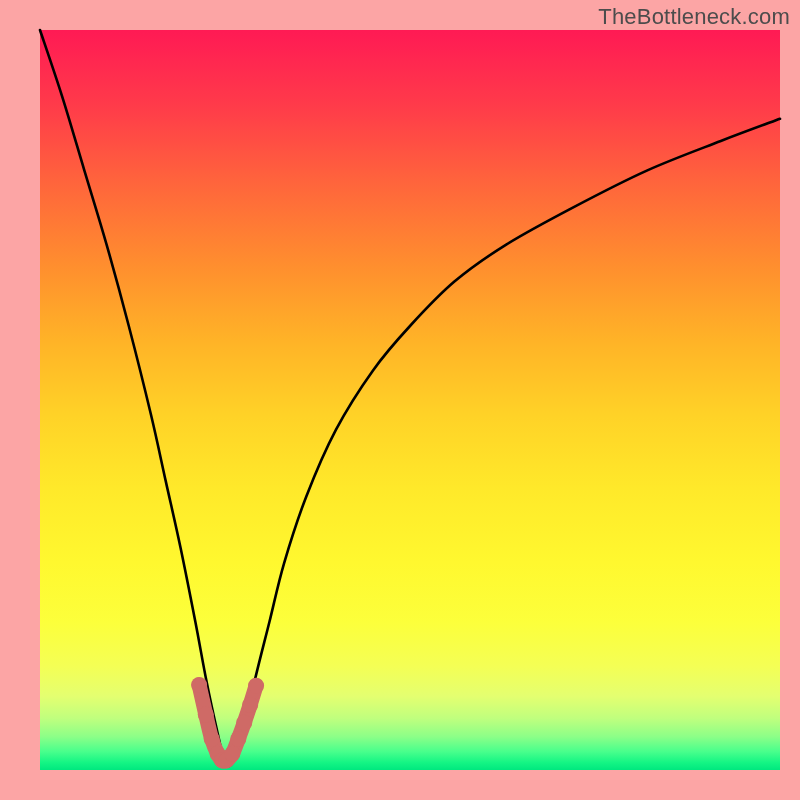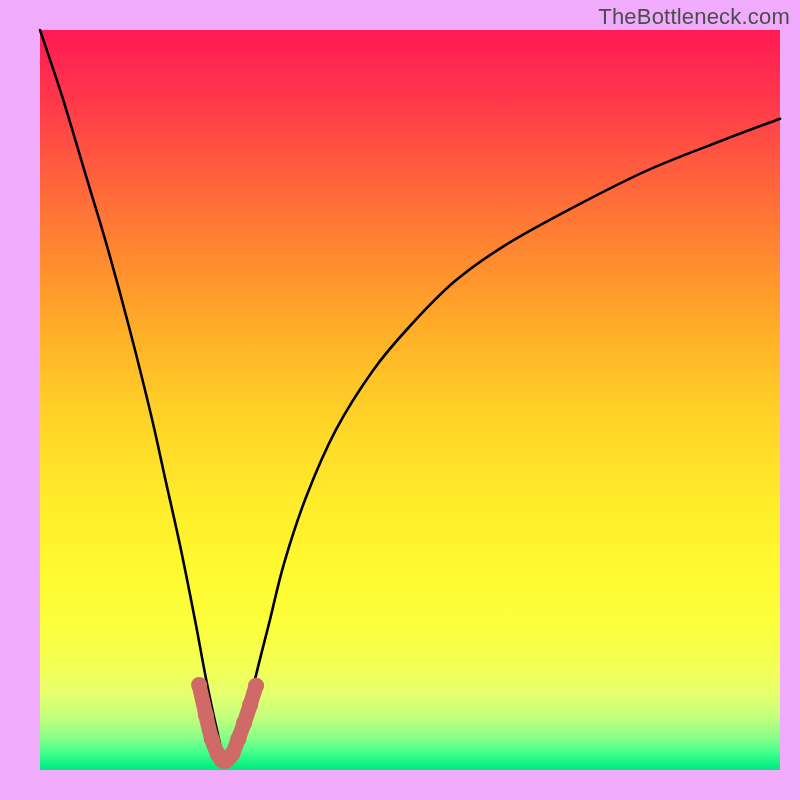--- a/index.html
+++ b/index.html
@@ -8,21 +8,21 @@
     width: 800px;
     height: 800px;
     background: #000;
     font-family: Arial, Helvetica, sans-serif;
     overflow: hidden;
   }
   .frame {
     position: absolute;
     left: 0; top: 0;
     width: 800px; height: 800px;
-    background: #f0abfc;
+    background: #fca5a5;
   }
   .plot {
     position: absolute;
     left: 40px;
     top: 30px;
     width: 740px;
     height: 740px;
     background: linear-gradient(to bottom,
       #ff1a54 0%,
       #ff3a4a 10%,

